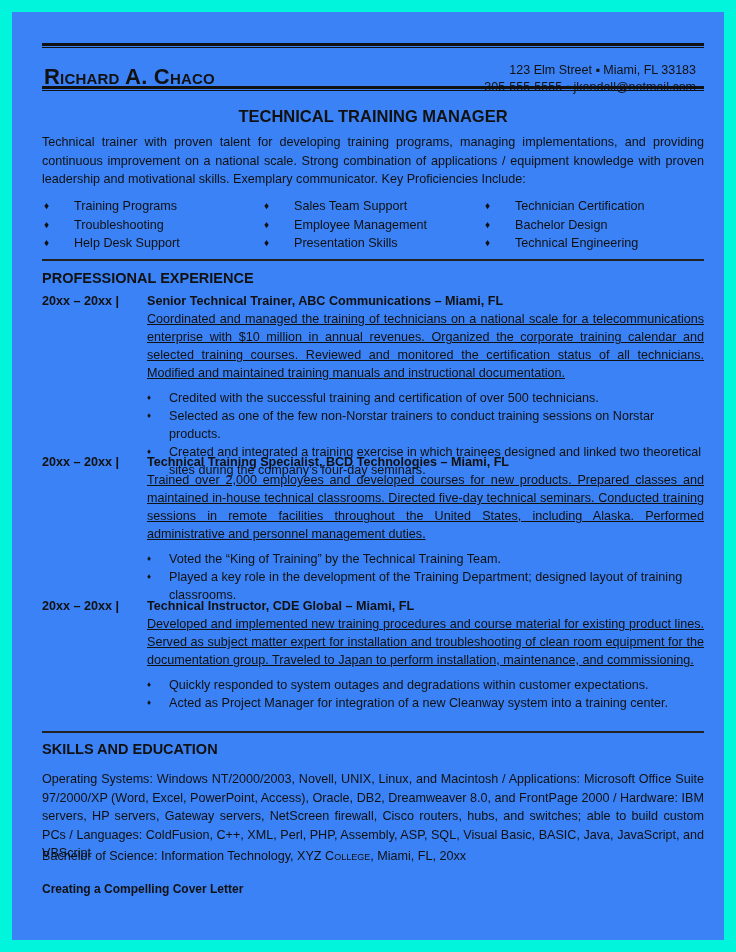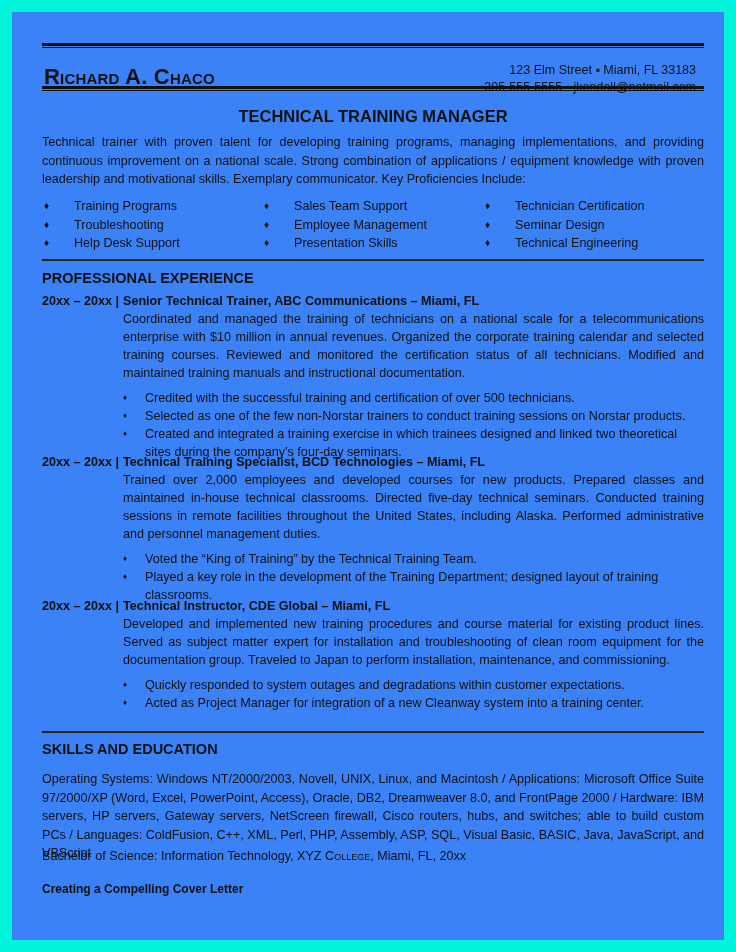--- a/index.html
+++ b/index.html
@@ -44,23 +44,23 @@
   }
   .prof .item { display: flex; align-items: center; }
   .diamond { display: inline-block; width: 30px; font-size: 10px; padding-left: 2px; }
   .rule-single { position: absolute; left: 0; width: 662px; border-top: 2px solid #222; }
   .sec-head {
     position: absolute; left: 0; width: 662px; text-align: left;
     font-size: 14.5px; font-weight: bold;
   }
   .job { position: absolute; left: 0; width: 662px; font-size: 12.6px; line-height: 18px; }
   .job .dates { position: absolute; left: 0; top: 0; font-weight: bold; white-space: nowrap; }
-  .job .body { margin-left: 81px; }
+  .job .body { margin-left: 105px; }
   .job .jtitle { font-weight: bold; }
-  .job .desc { text-align: justify; }
+  .job .desc { text-align: justify; text-decoration: underline; }
   .job ul { list-style: none; margin: 7px 0 0 0; padding: 0; }
   .job li { position: relative; padding-left: 22px; line-height: 18px; }
   .job li .bul { position: absolute; left: 0; top: 0; font-size: 8px; line-height: 18px; }
   .skills {
     position: absolute; left: 0; width: 662px; top: 758px;
     font-size: 12.6px; line-height: 18.5px; text-align: justify;
   }
   .edu {
     position: absolute; left: 0; width: 662px; top: 837px; 
     font-size: 12.6px;
@@ -117,21 +117,21 @@
             <span>Presentation Skills</span>
           </div>
       </div>
       <div>
         <div class="item">
             <span class="diamond">♦</span>
             <span>Technician Certification</span>
           </div>
         <div class="item">
             <span class="diamond">♦</span>
-            <span>Seminar Design</span>
+            <span>Bachelor Design</span>
           </div>
         <div class="item">
             <span class="diamond">♦</span>
             <span>Technical Engineering</span>
           </div>
       </div>
     </div>
 
     <div class="rule-single" style="top:247px;"></div>
     <div class="sec-head" style="top:258px;">PROFESSIONAL EXPERIENCE</div>

